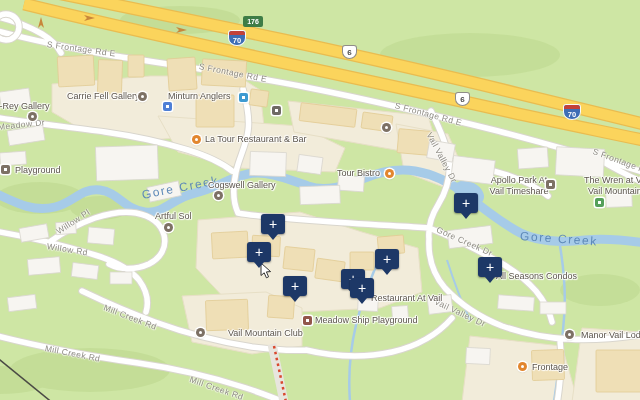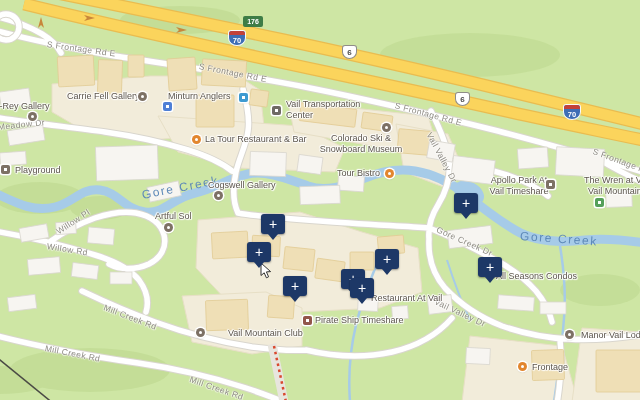--- a/index.html
+++ b/index.html
@@ -218,35 +218,33 @@
   <span class="pic c-gal sq" style="left:546px;top:180px"></span>
   <span class="pic c-park sq" style="left:595px;top:198px"></span>
   <span class="pic c-gal" style="left:565px;top:330px"></span>
   <span class="pic c-rest" style="left:518px;top:362px"></span>
   <span class="pic c-play sq" style="left:303px;top:316px"></span>
   <span class="pic c-gal" style="left:196px;top:328px"></span>
 
   <div class="poi-label" style="left:-3px;top:101px">t-Rey Gallery</div>
   <div class="poi-label" style="left:67px;top:91px">Carrie Fell Gallery</div>
   <div class="poi-label" style="left:168px;top:91px">Minturn Anglers</div>
-  <div class="poi-label wrap" style="left:286px;top:99px;width:78px">Vail Transportation Center</div>
   <div class="poi-label" style="left:205px;top:134px">La Tour Restaurant &amp; Bar</div>
-  <div class="poi-label wrap ctr" style="left:313px;top:133px;width:96px">Colorado Ski &amp; Snowboard Museum</div>
   <div class="poi-label" style="left:337px;top:168px">Tour Bistro</div>
   <div class="poi-label" style="left:15px;top:165px">Playground</div>
   <div class="poi-label" style="left:208px;top:180px">Cogswell Gallery</div>
   <div class="poi-label" style="left:155px;top:211px">Artful Sol</div>
   <div class="poi-label wrap ctr" style="left:486px;top:175px;width:66px">Apollo Park At Vail Timeshare</div>
   <div class="poi-label" style="left:584px;top:175px">The Wren at Vail</div>
   <div class="poi-label" style="left:588px;top:186px">Vail Mountain</div>
   <div class="poi-label" style="left:496px;top:271px">All Seasons Condos</div>
   <div class="poi-label" style="left:371px;top:293px">Restaurant At Vail</div>
   <div class="poi-label" style="left:581px;top:330px">Manor Vail Lodge</div>
   <div class="poi-label" style="left:532px;top:362px">Frontage</div>
-  <div class="poi-label" style="left:315px;top:315px">Pirate Ship Timeshare</div>
+  <div class="poi-label" style="left:315px;top:315px">Meadow Ship Playground</div>
   <div class="poi-label" style="left:228px;top:328px">Vail Mountain Club</div>
 
   <div id="markers-layer">
       <div class="marker" style="left: 454px; top: 193px; z-index: 10;">
         <span>+</span>
       </div>
       <div class="marker" style="left: 261px; top: 214px; z-index: 11;">
         <span>+</span>
       </div>
       <div class="marker" style="left: 247px; top: 242px; z-index: 12;">

